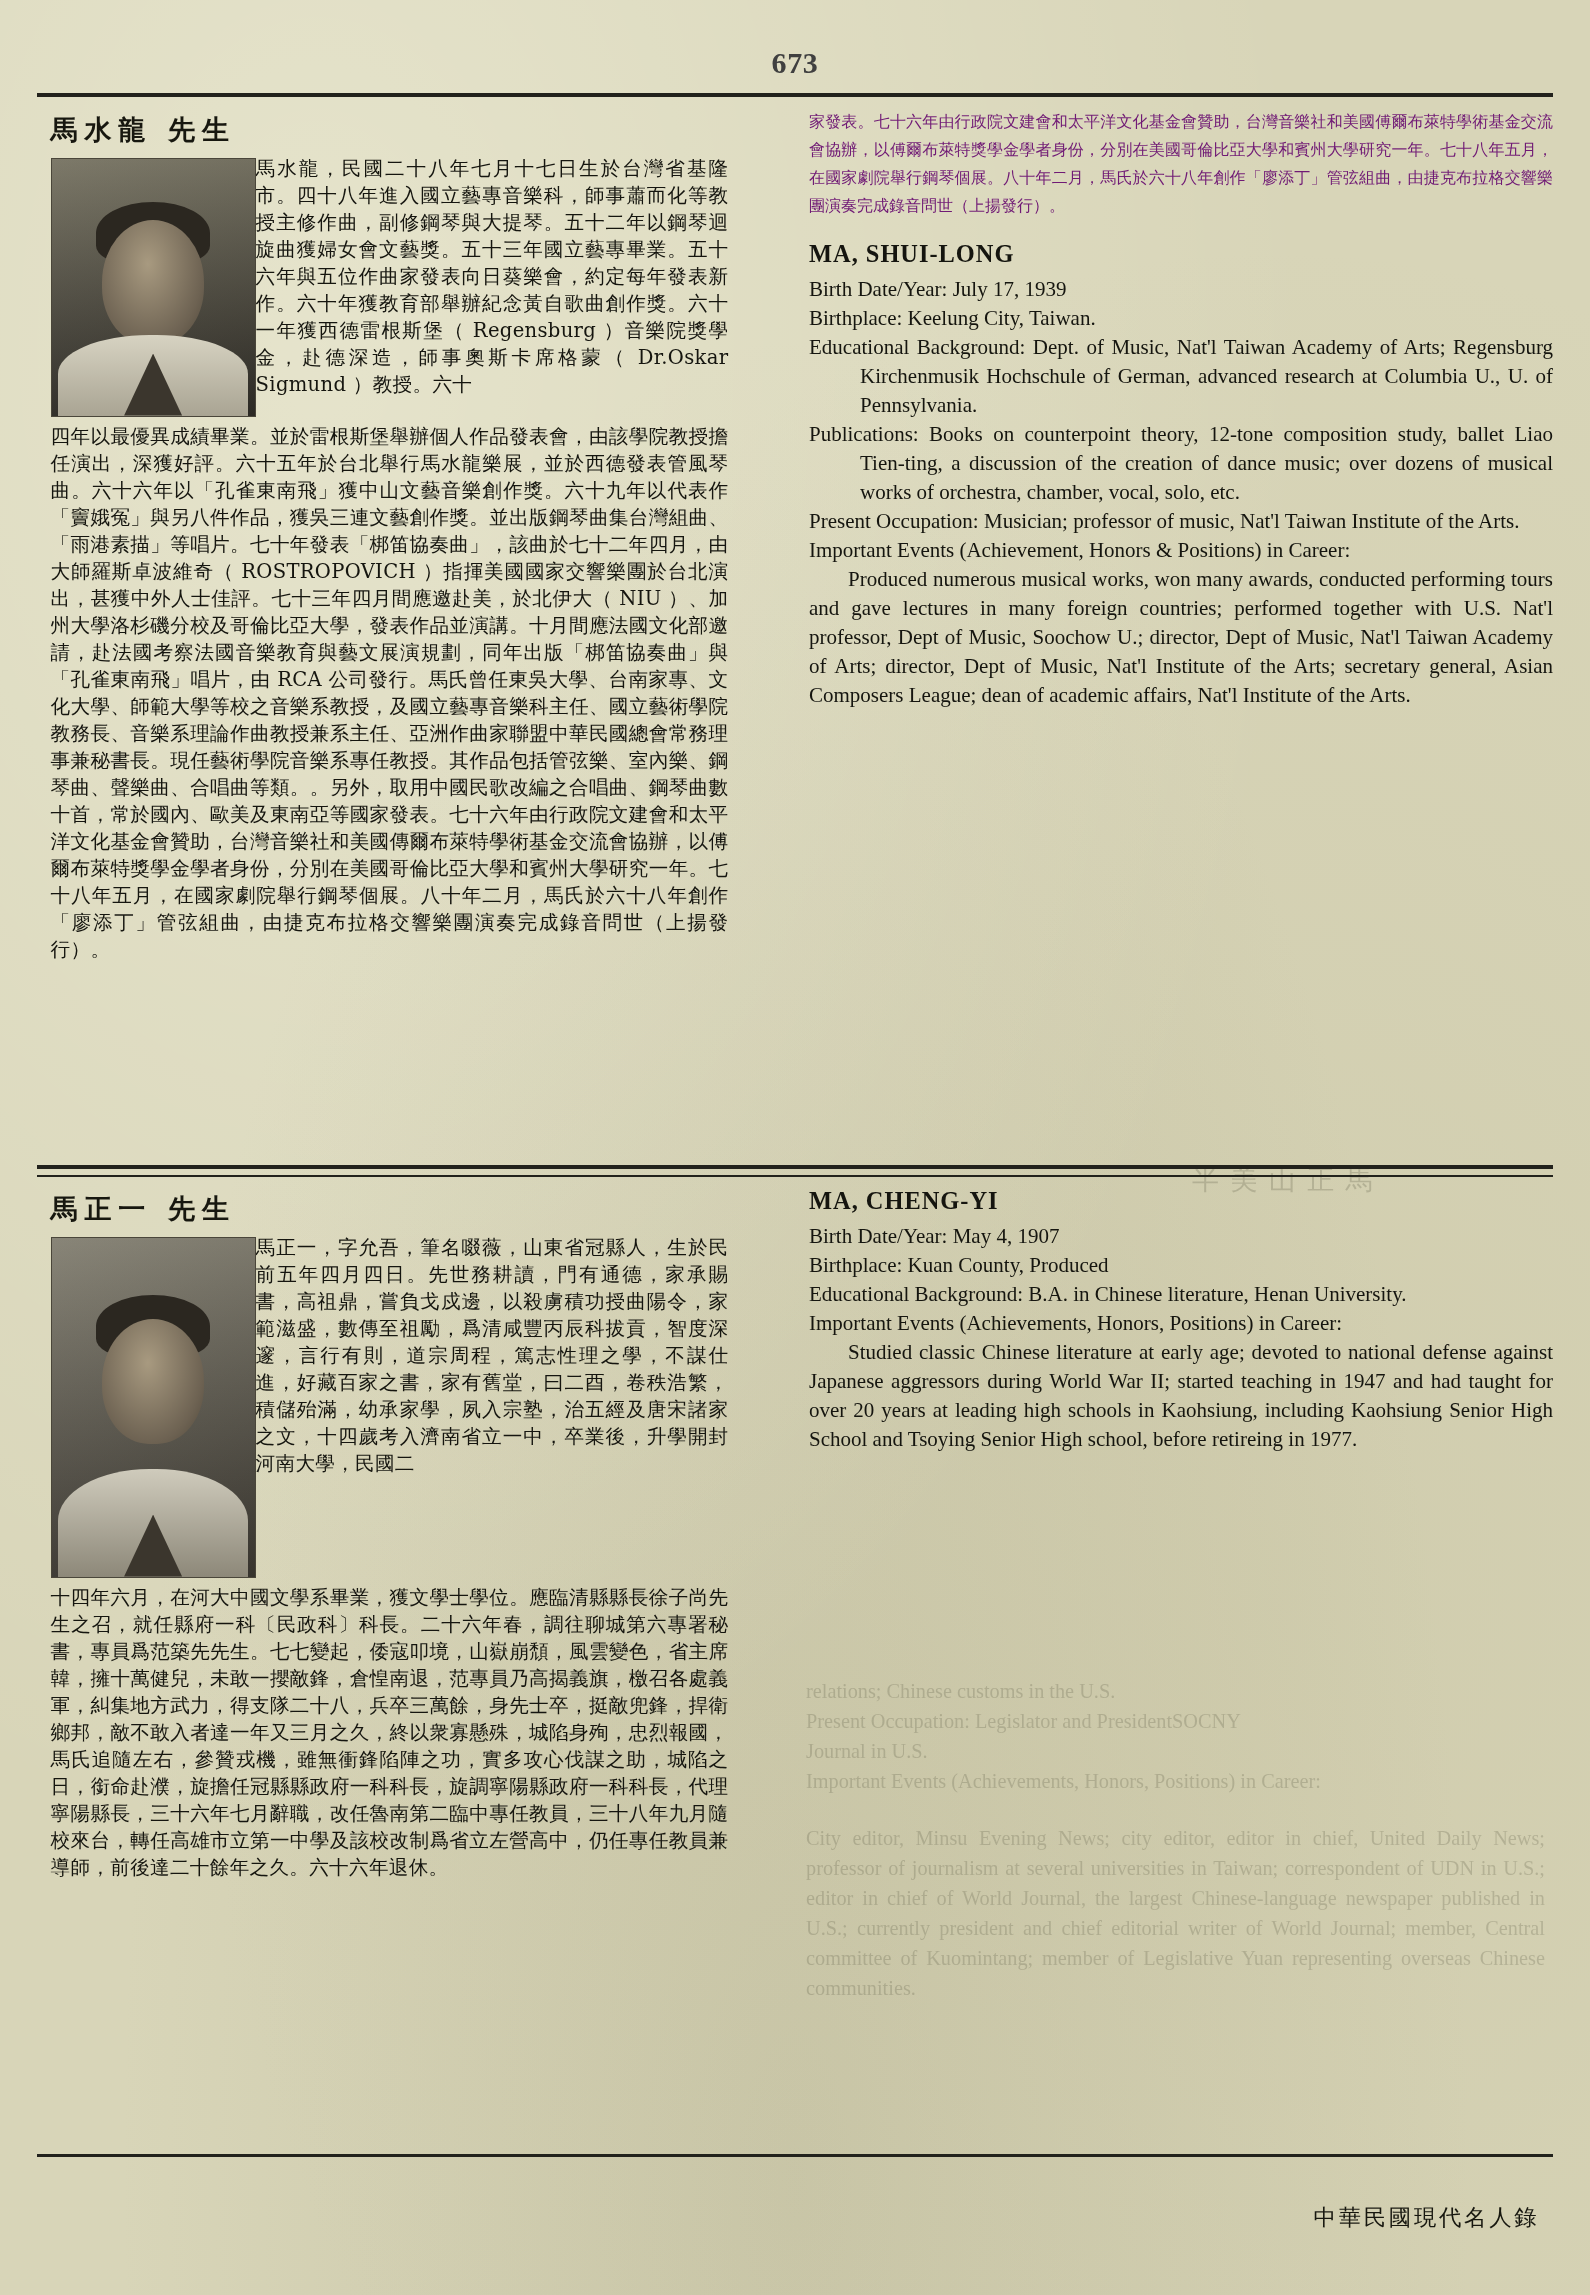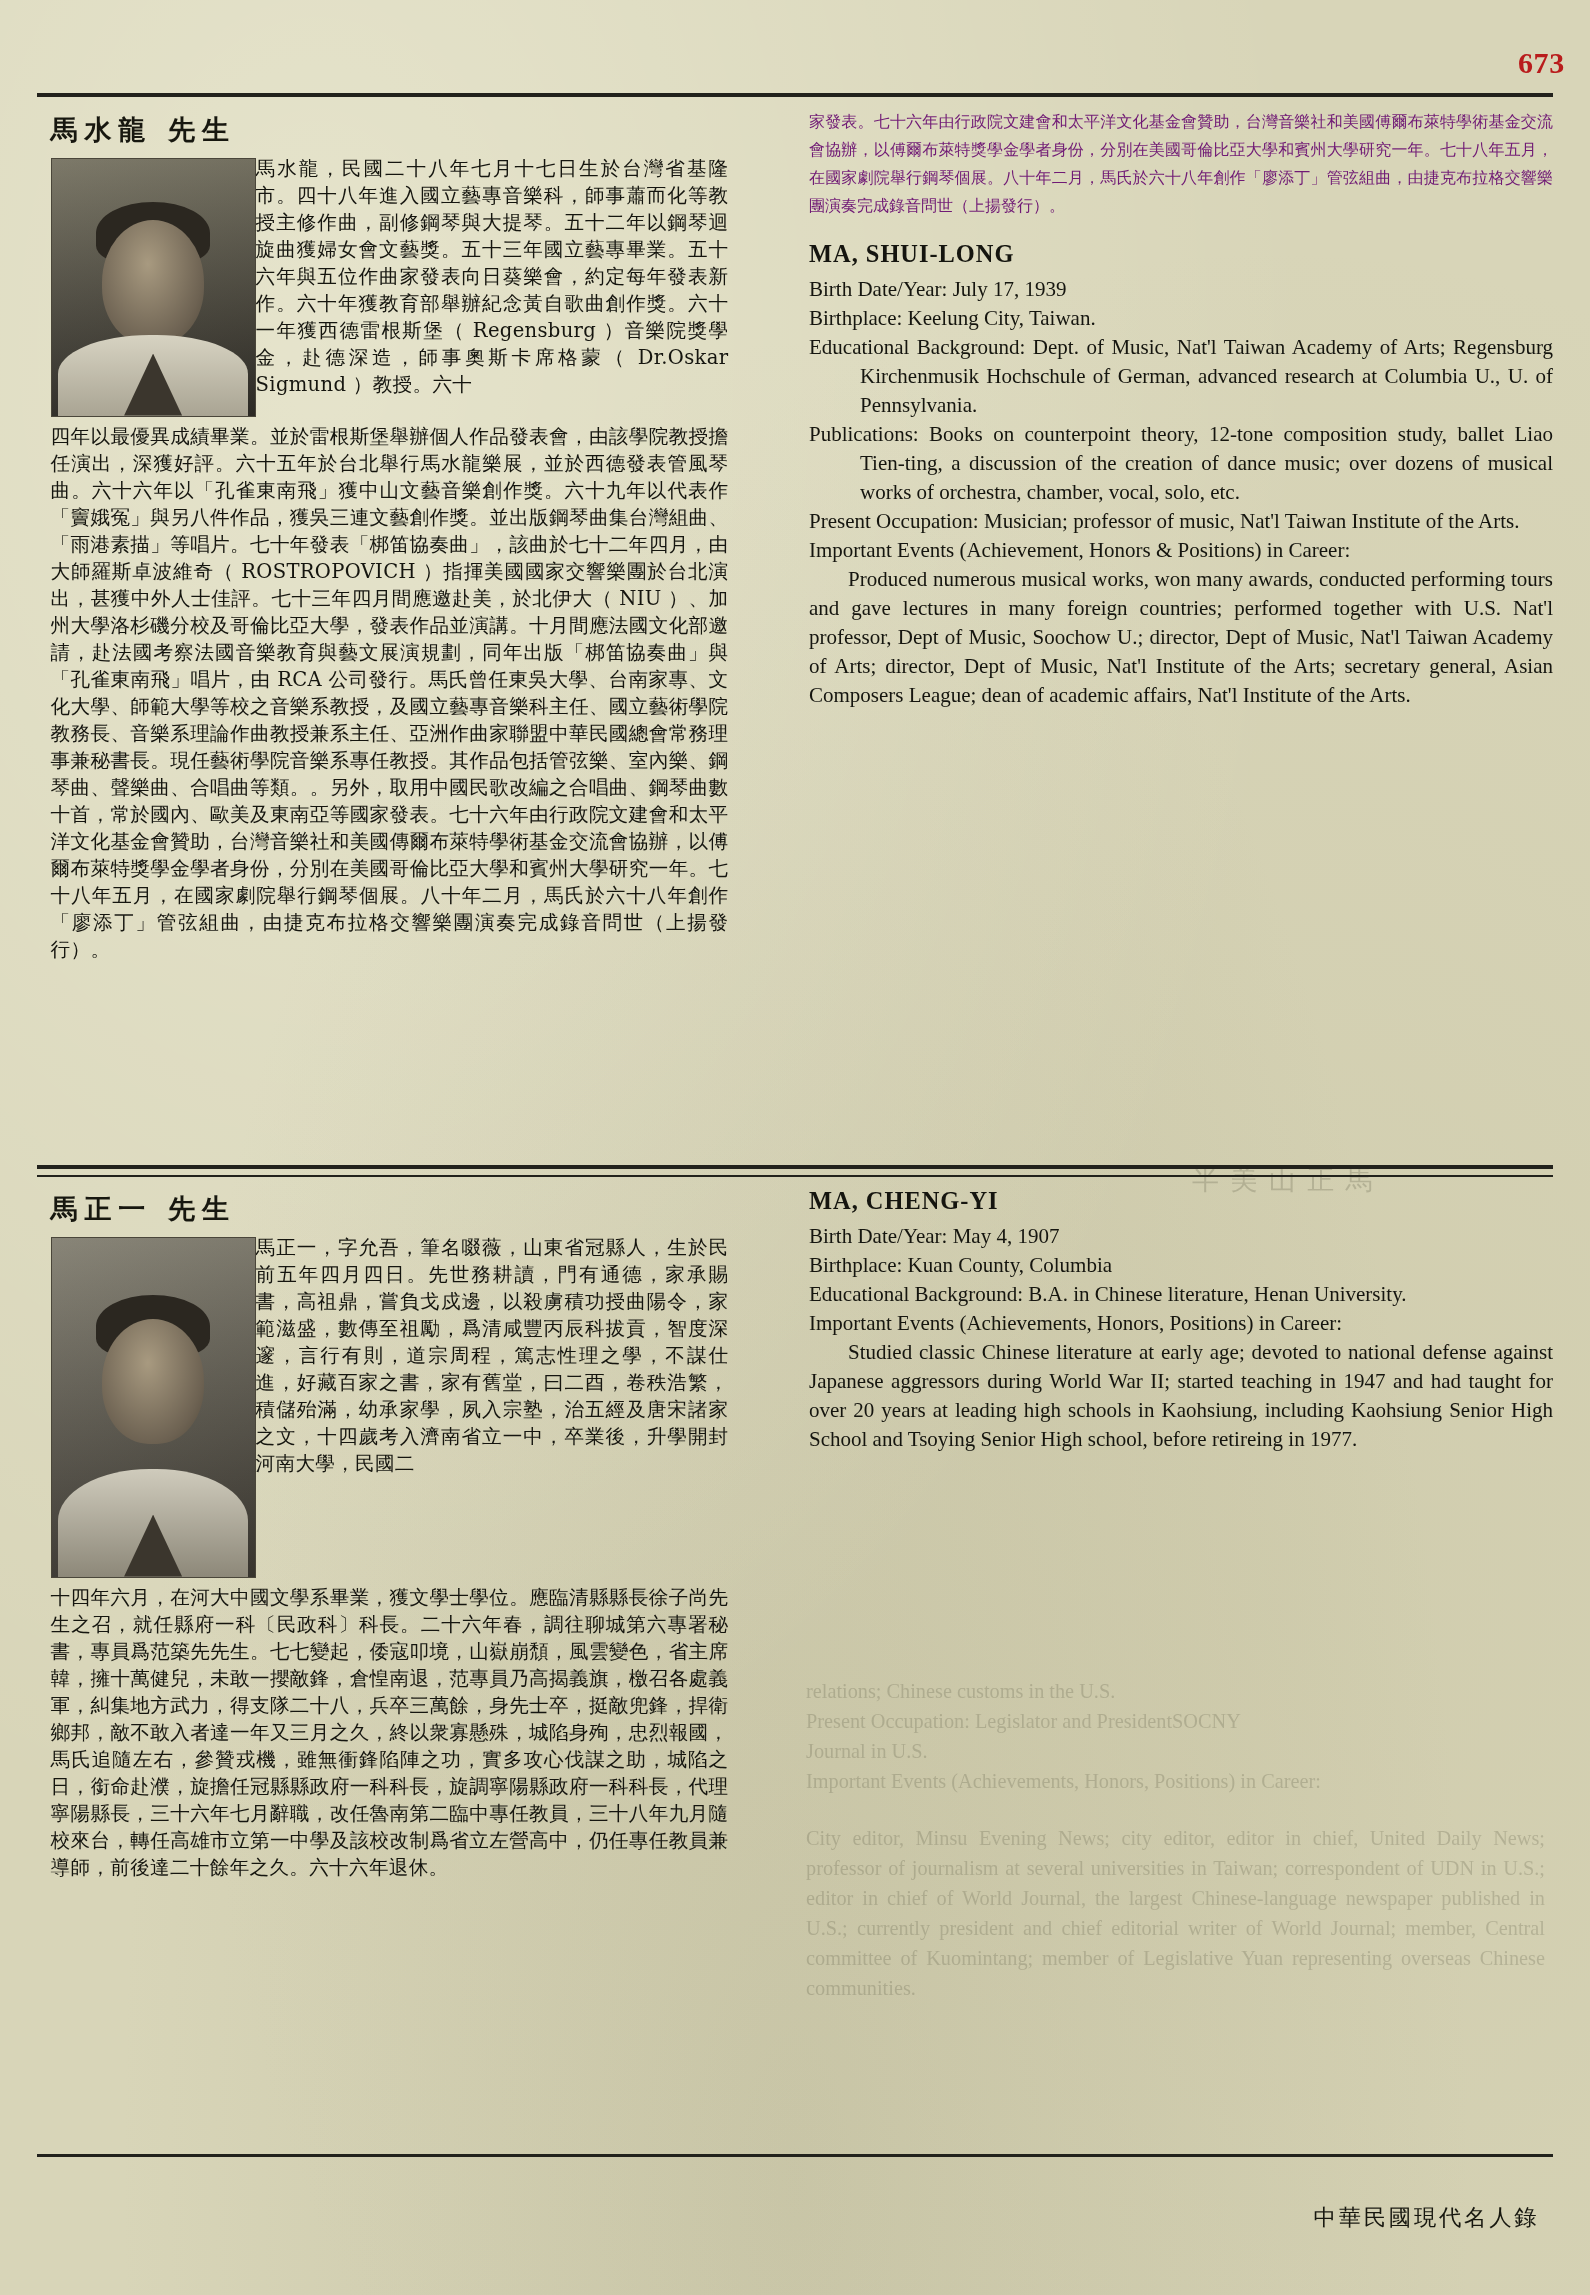--- a/index.html
+++ b/index.html
@@ -31,28 +31,28 @@
     position: absolute;
     left: 37px;
     top: 27px;
     width: 1516px;
     height: 2236px;
     z-index: 1;
   }
   
   .page-number {
     position: absolute;
-    left: 12px;
+    left: 0;
     top: 19px;
     width: 1516px;
-    text-align: right;
+    text-align: center;
     font-size: 30px;
     font-weight: bold;
     letter-spacing: 0.7px;
-    color: #b91c1c;
+    color: #404040;
   }
   .rule-top {
     position: absolute;
     left: 0;
     top: 66px;
     width: 1516px;
     height: 4.1px;
     background: #22221c;
   }
   .rule-mid {
@@ -329,21 +329,21 @@
 
       <div class="col-right">
         <div class="en-head">MA, CHENG-YI</div>
 
         <p class="en-line">
           <span>Birth Date/Year:</span>
           <span>May 4, 1907</span>
         </p>
         <p class="en-line">
           <span>Birthplace:</span>
-          <span>Kuan County, Columbia</span>
+          <span>Kuan County, Produced</span>
         </p>
         <p class="en-line hang">
           <span>Educational Background:</span>
           <span>B.A. in Chinese literature, Henan University.</span>
         </p>
         <p class="en-line hang">
           <span>Important Events (Achievements, Honors, Positions) in Career:</span>
         </p>
         <p class="en-para">Studied classic Chinese literature at early age; devoted to national defense against Japanese aggressors during World War II; started teaching in 1947 and had taught for over 20 years at leading high schools in Kaohsiung, including Kaohsiung Senior High School and Tsoying Senior High school, before retireing in 1977.</p>
       </div>

